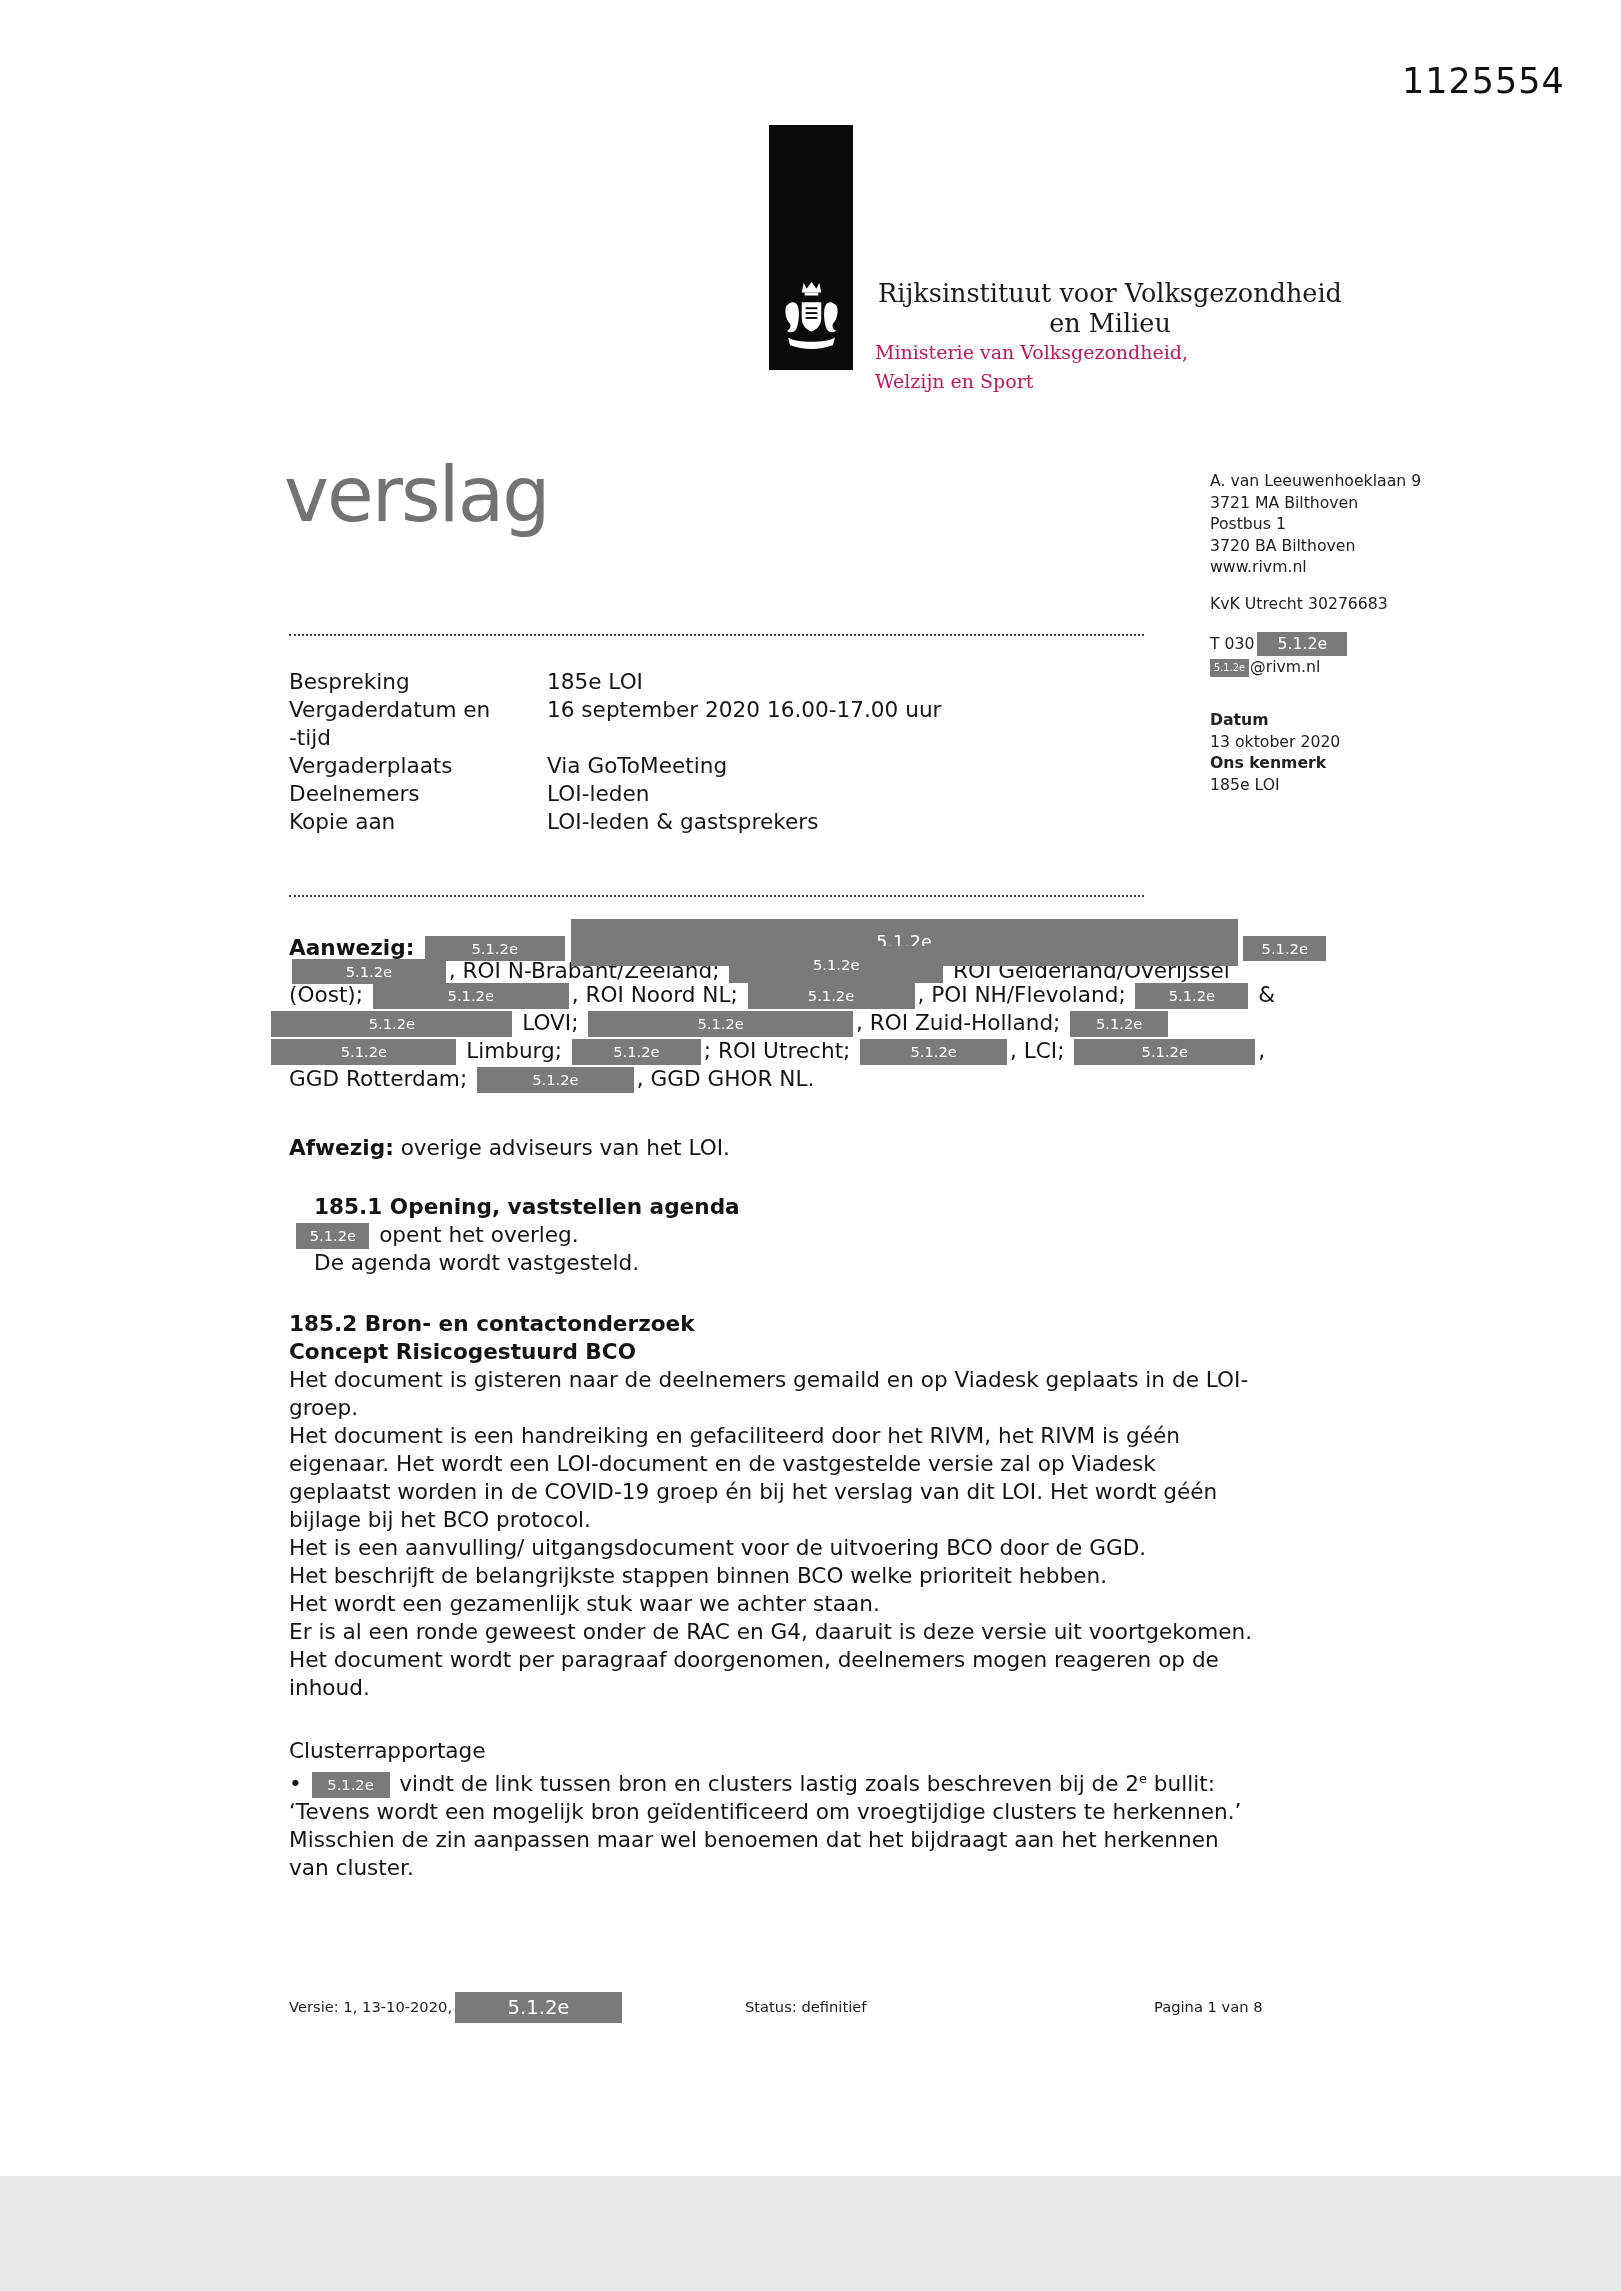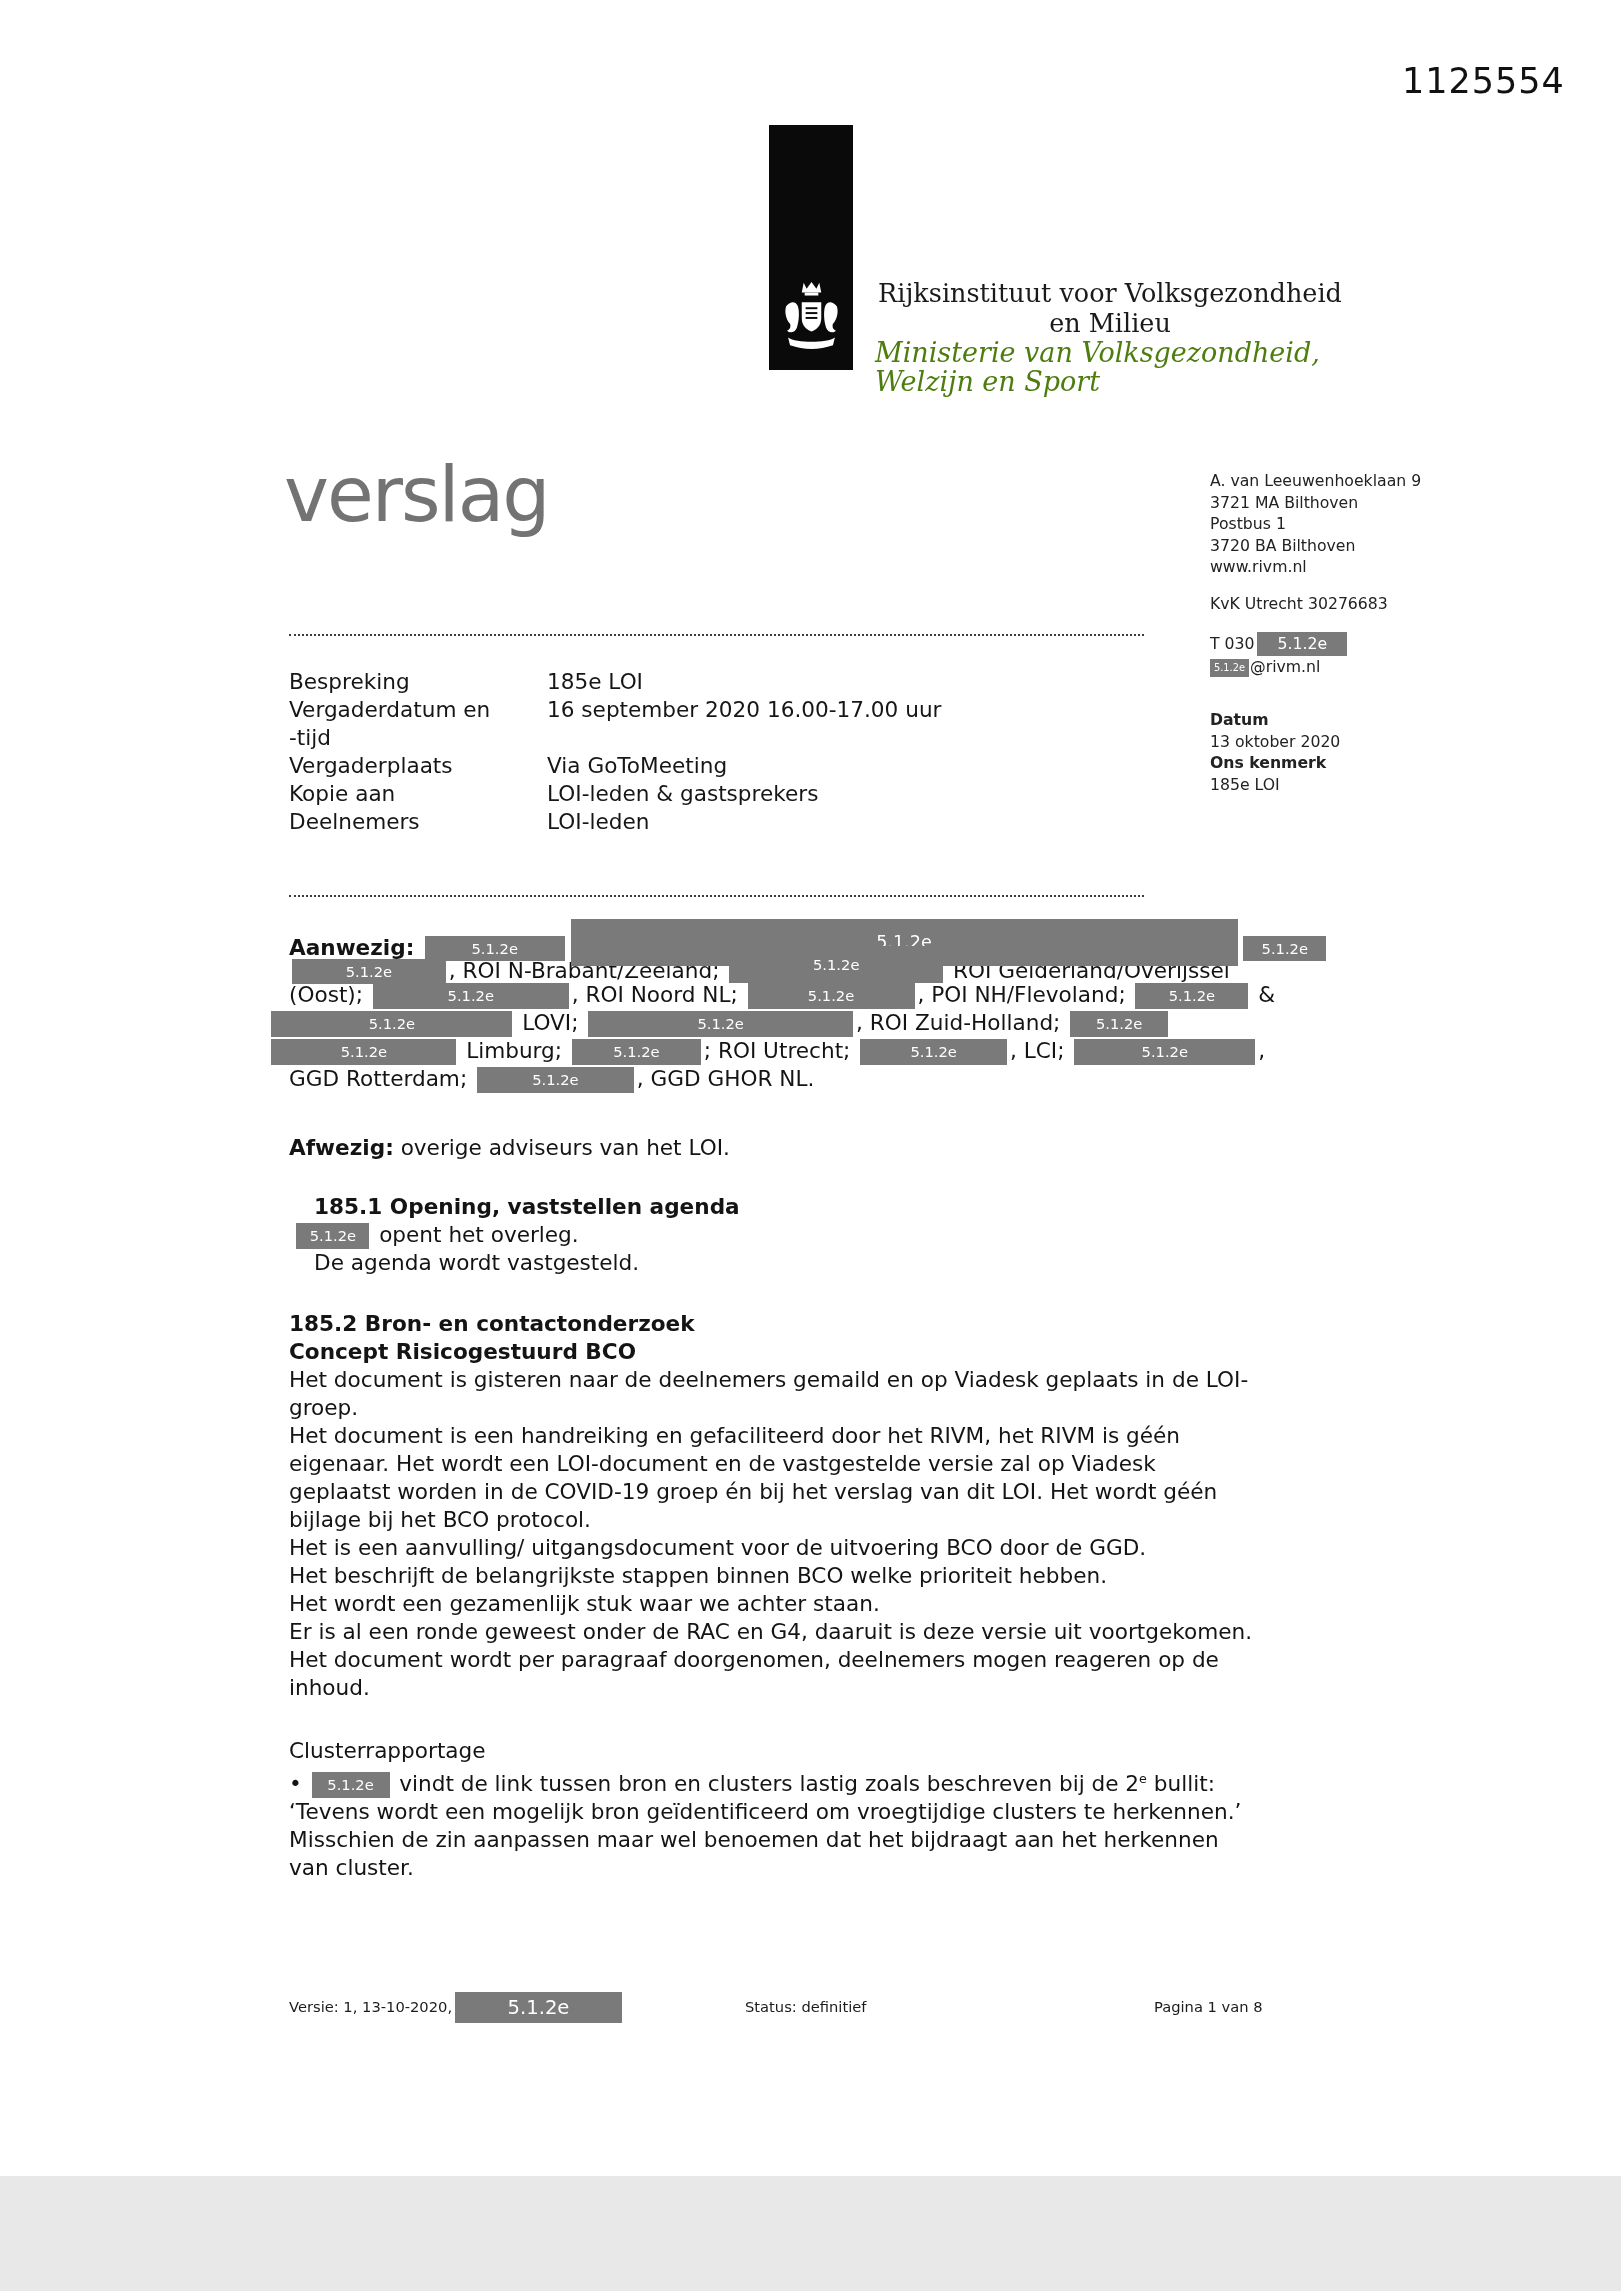--- a/index.html
+++ b/index.html
@@ -11,21 +11,21 @@
     color:#161616;
     overflow:hidden;
   }
   .abs{position:absolute;}
   .doc-number{left:1402px;top:61px;width:157px;text-align:right;font-size:35px;letter-spacing:1px;color:#111;}
   
   .logo-bar{left:769px;top:125px;width:84px;height:245px;background:#0a0a0a;}
   .logo-emblem{position:absolute;left:10.8px;top:152px;width:63px;height:78px;}
   .org-block{left:875px;top:278px;width:470px;font-family:"DejaVu Serif","Liberation Serif",serif;}
   .org-line{font-size:25.5px;line-height:30px;color:#1a1a1a;text-align:center;}
-  .ministry-line{font-size:27px;line-height:29px;font-style:italic;color:#4d7c0f;}
+  .ministry-line{font-size:19px;line-height:29px;color:#be185d;}
   
   .page-title{left:284px;top:453px;font-size:76px;line-height:1.1;letter-spacing:-2px;color:#737373;}
   
   .sidebar{left:1210px;top:470px;width:353px;font-size:15.7px;line-height:21.6px;color:#222;}
   .side-label{font-weight:bold;font-size:15.7px;}
   .side-line{white-space:nowrap;}
   .side-row{white-space:nowrap;margin-top:0px;}
   .side-phone{margin-top:17.6px;}
   .side-datum{margin-top:31px;}
   .side-val{margin-bottom:0;}
@@ -123,26 +123,26 @@
       <div class="trow">
         <div class="tlabel">Vergaderdatum en
 -tijd</div>
         <div class="tvalue">16 september 2020 16.00-17.00 uur</div>
       </div>
       <div class="trow">
         <div class="tlabel">Vergaderplaats</div>
         <div class="tvalue">Via GoToMeeting</div>
       </div>
       <div class="trow">
+        <div class="tlabel">Deelnemers</div>
+        <div class="tvalue">LOI-leden</div>
+      </div>
+      <div class="trow">
         <div class="tlabel">Kopie aan</div>
         <div class="tvalue">LOI-leden &amp; gastsprekers</div>
-      </div>
-      <div class="trow">
-        <div class="tlabel">Deelnemers</div>
-        <div class="tvalue">LOI-leden</div>
       </div>
     </div>
 
   <div class="abs dotted" style="left:289px;top:895px;"></div>
 
   <div class="abs attendance bodytext" id="attendance">
       <div class="aline"><span class="bold">Aanwezig: </span><span class="redact" style="width: 140px;">5.1.2e</span><span class="redact redact-tall" style="width: 667px;">5.1.2e</span><span class="redact" style="width: 83px;">5.1.2e</span></div>
       <div class="aline"><span class="redact" style="width: 154px;">5.1.2e</span><span>, ROI N-Brabant/Zeeland; </span><span class="redact redact-up" style="width: 214px;">5.1.2e</span><span> ROI Gelderland/Overijssel</span></div>
       <div class="aline"><span>(Oost); </span><span class="redact" style="width: 196px;">5.1.2e</span><span>, ROI Noord NL; </span><span class="redact" style="width: 167px;">5.1.2e</span><span>, POI NH/Flevoland; </span><span class="redact" style="width: 113px;">5.1.2e</span><span> &amp;</span></div>
       <div class="aline"><span class="redact redact-out" style="width: 241px;">5.1.2e</span><span> LOVI; </span><span class="redact" style="width: 265px;">5.1.2e</span><span>, ROI Zuid-Holland; </span><span class="redact" style="width: 98px;">5.1.2e</span></div>

